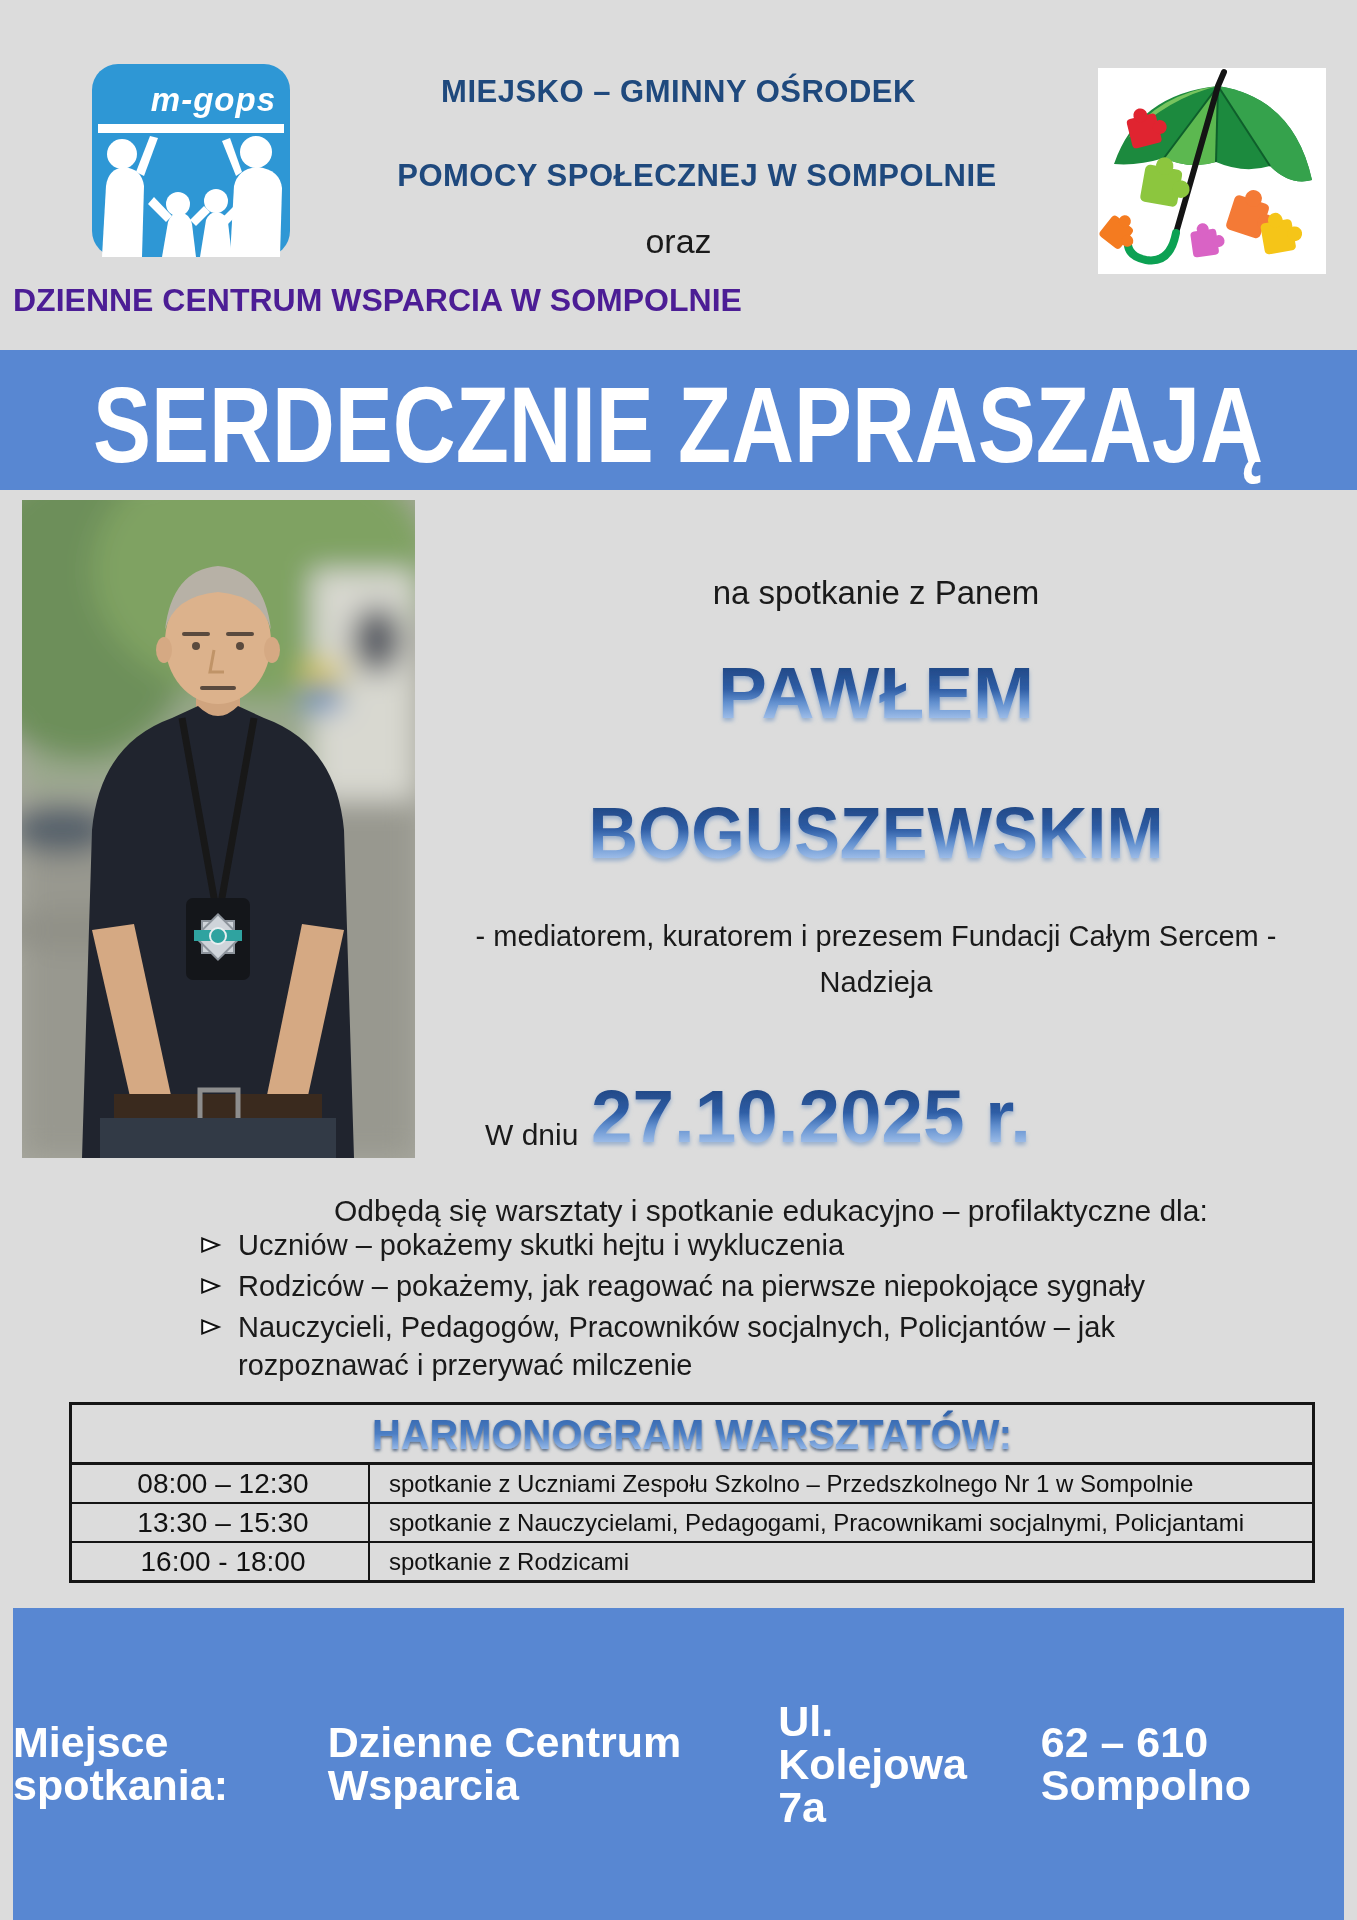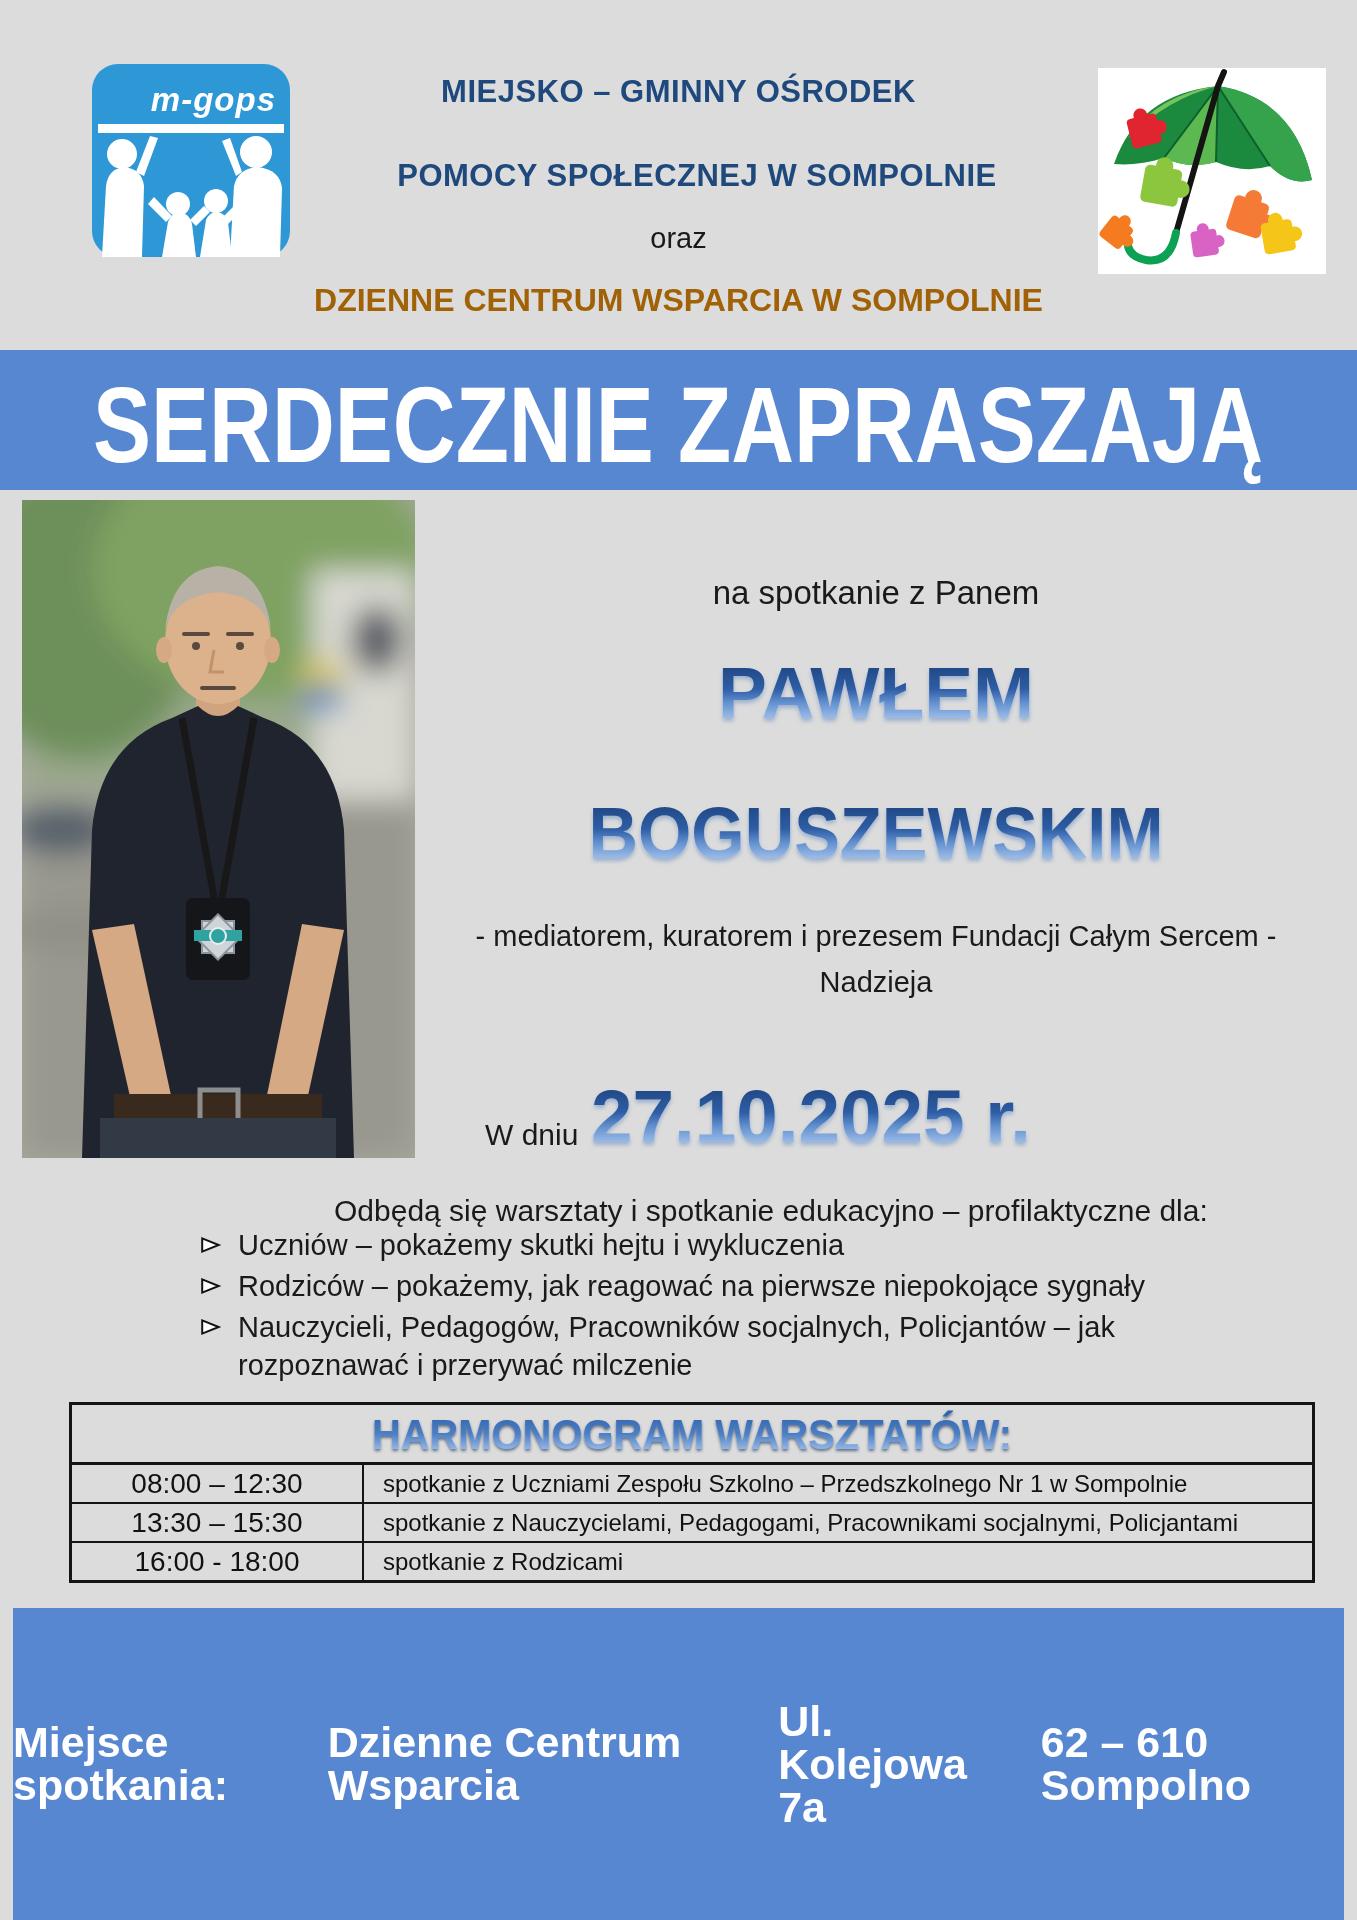--- a/index.html
+++ b/index.html
@@ -7,22 +7,22 @@
     position:relative;width:1357px;height:1920px;background:#dcdcdc;
     overflow:hidden;font-family:"Liberation Sans",sans-serif;color:#111;
     margin:0 auto;
     text-decoration:underline;
   }
   .abs{position:absolute;}
   
   .org-line{left:0;right:0;text-align:center;font-weight:bold;color:#1f497d;font-size:31px;letter-spacing:.5px;}
   .org-line1{top:74px;}
   .org-line2{top:158px;padding-left:37px;}
-  .conj{left:0;right:0;top:222px;text-align:center;font-size:29px;color:#1a1a1a;}
-  .org2{left:0;right:0;top:282px;text-align:center;font-weight:bold;color:#a16207;font-size:32px;}
+  .conj{left:0;right:0;top:222px;text-align:center;font-size:34px;color:#1a1a1a;}
+  .org2{left:0;right:0;top:282px;font-weight:bold;color:#4c1d95;font-size:32px;padding-left:13px;}
   .logo-mgops{left:92px;top:64px;width:198px;height:193px;}
   .logo-umbrella{left:1098px;top:68px;width:228px;height:206px;background:#ffffff;}
   
   .banner{left:0;top:350px;width:1357px;height:140px;background:#5887d2;}
   
   .photo{left:22px;top:500px;width:393px;height:658px;}
   
   .rcol-intro{left:420px;width:912px;top:574px;text-align:center;font-size:33px;color:#1a1a1a;}
   .name1{left:420px;top:648px;width:912px;height:90px;text-align:center;}
   .name2{left:420px;top:788px;width:912px;height:90px;text-align:center;}
@@ -35,21 +35,21 @@
   .ws-list{left:200px;top:1226px;width:1010px;}
   .ws-item{display:flex;align-items:flex-start;margin:0 0 3px 0;}
   .ws-item .arw{flex:0 0 auto;width:22px;height:22px;margin:8px 16px 0 0;}
   .ws-item .txt{font-size:29px;line-height:38px;color:#1a1a1a;max-width:950px;}
   
   .sched{left:69px;top:1402px;width:1246px;border:3px solid #151515;background:#dcdcdc;box-sizing:border-box;}
   .sched-head{height:57px;border-bottom:3px solid #151515;display:flex;align-items:center;justify-content:center;}
   .sched-row{display:flex;border-bottom:2px solid #151515;height:37px;}
   .sched-row:last-child{border-bottom:none;}
   .sched-time{flex:0 0 290px;border-right:2px solid #151515;display:flex;align-items:center;justify-content:center;
-              font-size:28px;color:#111;}
+              font-size:28px;color:#111;padding-left:6px;}
   .sched-desc{flex:1 1 auto;display:flex;align-items:center;padding-left:19px;font-size:24px;color:#111;}
   
   .venue{left:13px;top:1608px;width:1331px;height:312px;background:#5887d2;
          display:flex;flex-direction:row;align-items:center;justify-content:center;gap:17px;}
   .venue .vline{color:#ffffff;font-weight:bold;font-size:43px;line-height:1;}
   svg text{font-family:"Liberation Sans",sans-serif;}
 </style>
 </head>
 <body>
 

